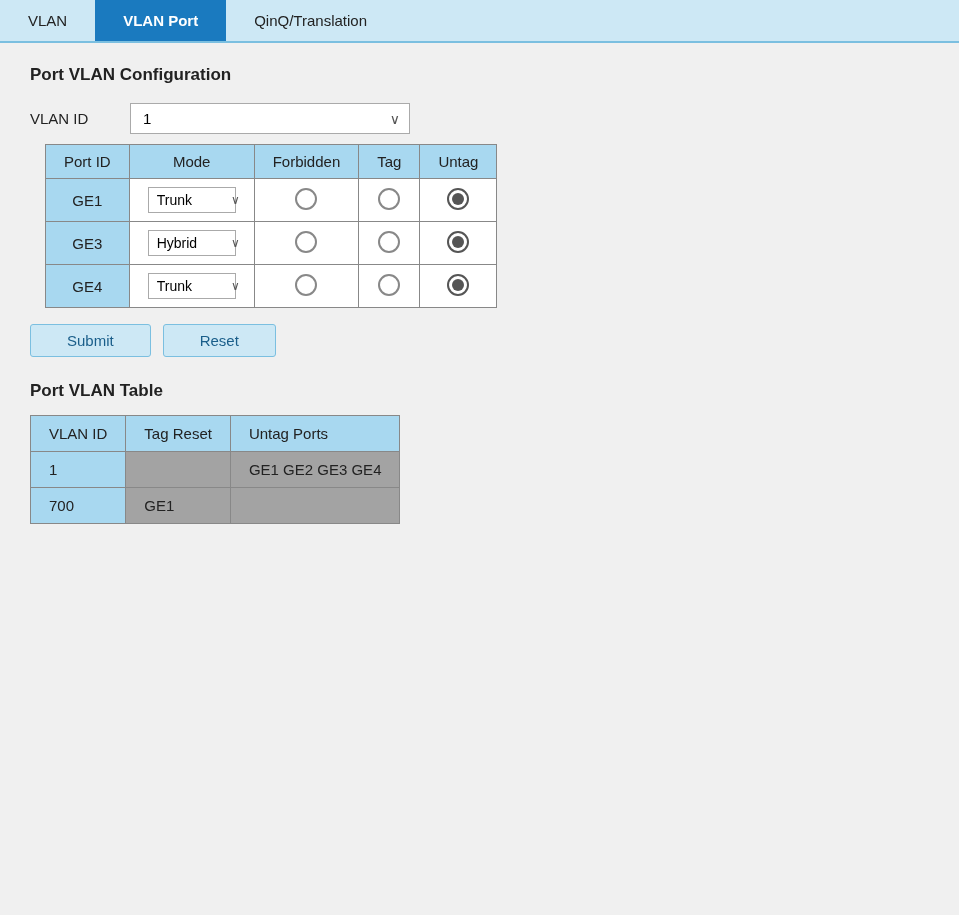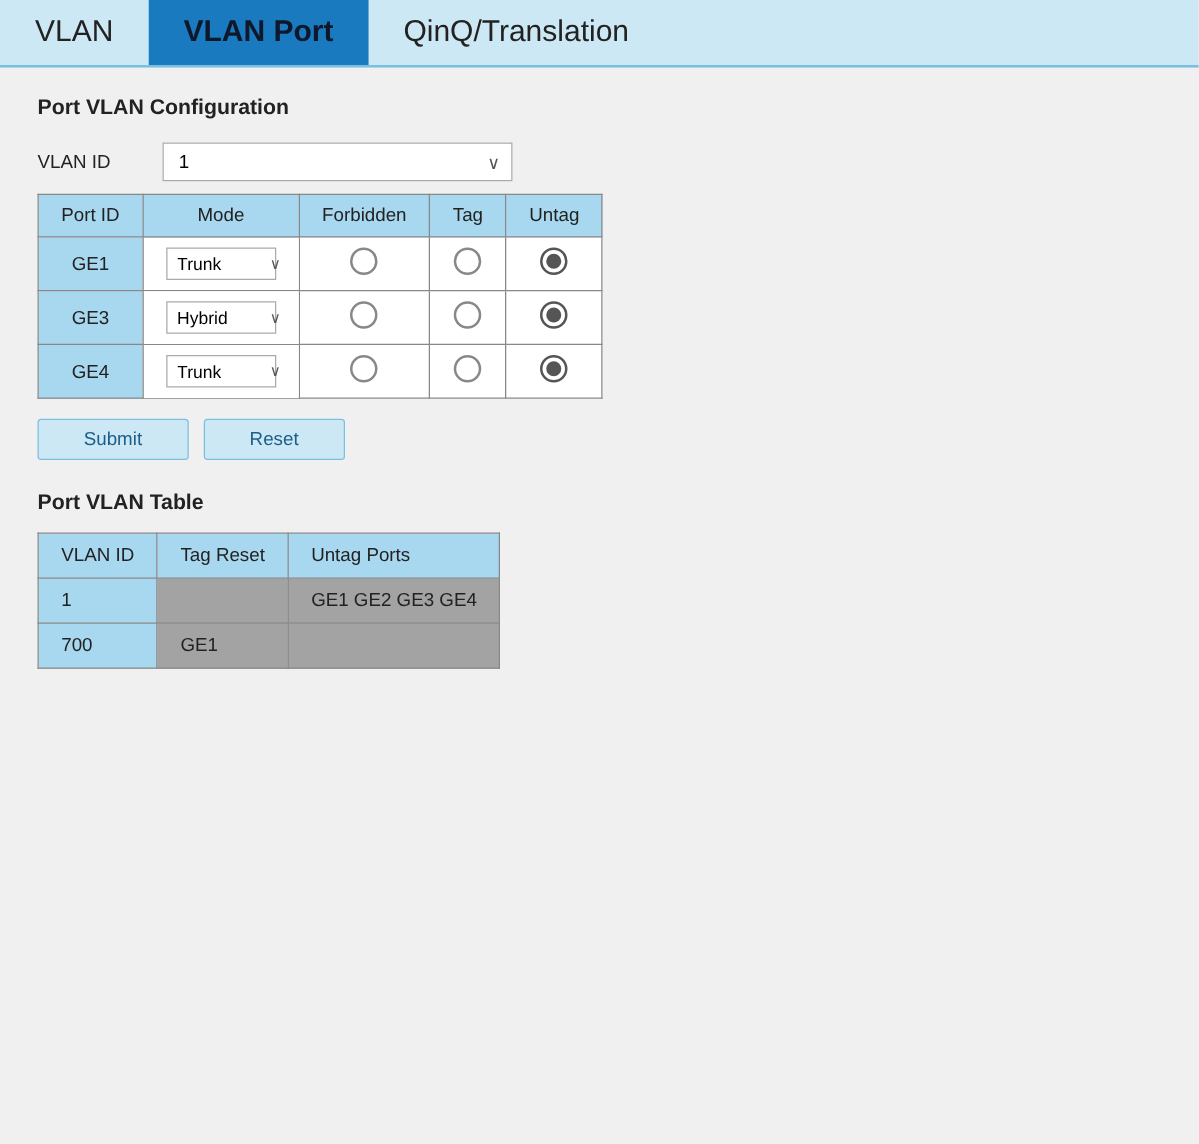--- a/index.html
+++ b/index.html
@@ -16,30 +16,30 @@
       padding: 0;
     }
     
     .tabs {
       display: flex;
       background: #cde8f5;
       border-bottom: 2px solid #7bbfe0;
     }
     .tab {
       padding: 12px 28px;
-      font-size: 24px;
+      font-size: 15px;
       cursor: pointer;
       color: #222;
       background: #cde8f5;
       border: none;
       outline: none;
     }
     .tab.active {
       background: #1a7abf;
-      color: #0f172a;
+      color: #ffffff;
       font-weight: bold;
     }
     
     .content {
       padding: 22px 30px;
     }
     .section-title {
       font-size: 17px;
       font-weight: bold;
       margin-bottom: 18px;
@@ -77,20 +77,21 @@
       transform: translateY(-50%);
       pointer-events: none;
       font-size: 14px;
       color: #555;
     }
     
     .config-table {
       border-collapse: collapse;
       width: auto;
       margin-bottom: 16px;
+      margin-left: 15px;
     }
     .config-table th, .config-table td {
       border: 1px solid #888;
       text-align: center;
       padding: 8px 18px;
     }
     .config-table th {
       background: #a8d8f0;
       font-weight: normal;
       font-size: 15px;

